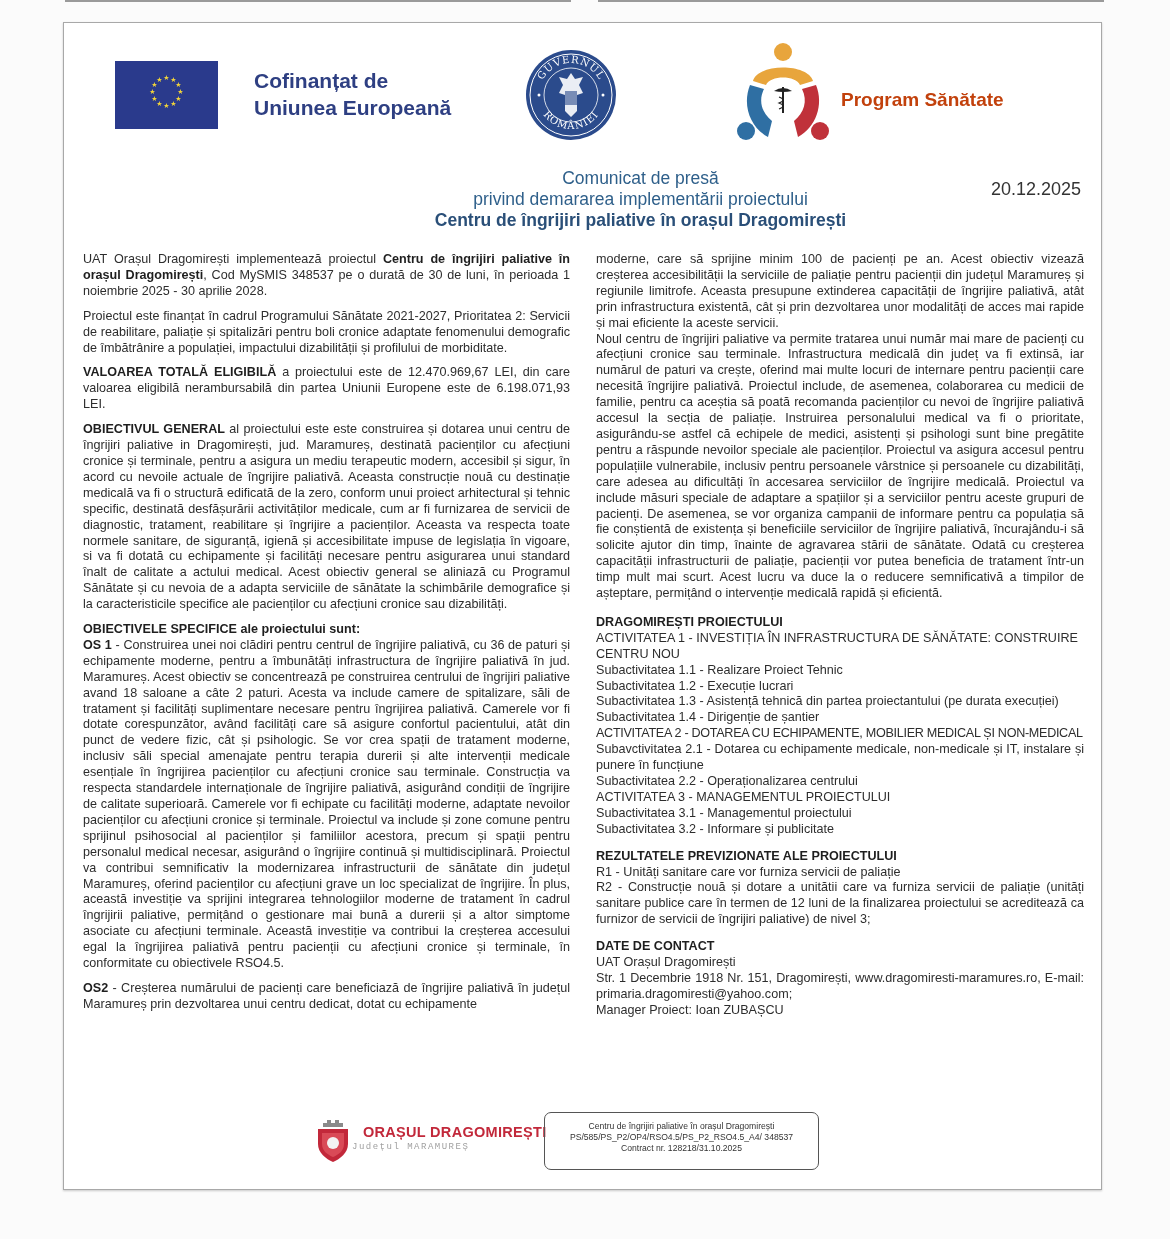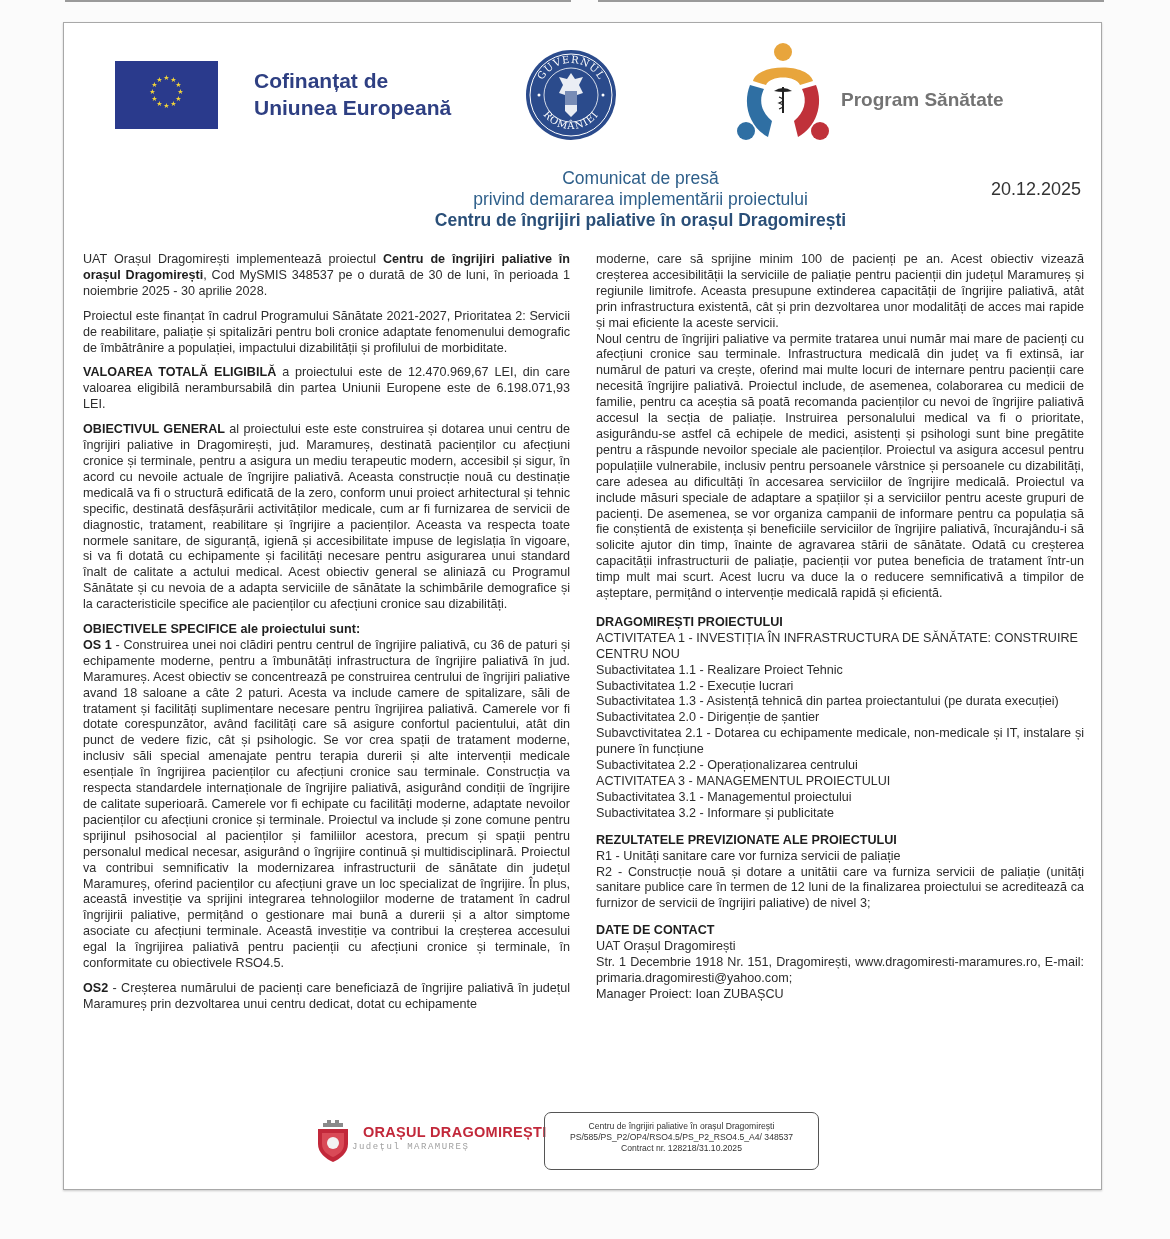--- a/index.html
+++ b/index.html
@@ -18,21 +18,21 @@
     background: #ffffff;
     border: 1px solid #a8a8a8;
     box-shadow: 0 1px 2px rgba(0,0,0,0.2);
     box-sizing: border-box;
   }
   
   .eu-flag { position: absolute; left: 51px; top: 38px; width: 103px; height: 68px; background: #2a3a8c; }
   .eu-text { position: absolute; left: 166px; top: 44px; color: #2e3f82; font-family: "Liberation Sans", sans-serif; font-weight: bold; font-size: 21px; line-height: 27px; margin-left: 24px; }
   .gov-seal { position: absolute; left: 461px; top: 26px; width: 92px; height: 92px; }
   .ps-logo { position: absolute; left: 664px; top: 18px; width: 110px; height: 112px; }
-  .ps-text { position: absolute; left: 777px; top: 66px; color: #737373; font-family: "Liberation Sans", sans-serif; font-weight: bold; font-size: 19px; }
+  .ps-text { position: absolute; left: 777px; top: 66px; color: #c2410c; font-family: "Liberation Sans", sans-serif; font-weight: bold; font-size: 19px; }
 
   .heading { position: absolute; left: 0; width: 1153px; top: 145px; text-align: center; color: #2e5f8a; font-family: "Liberation Sans", sans-serif; font-size: 17.5px; line-height: 21px; }
   .heading .bold { font-weight: bold; color: #2a4f78; }
   .date { position: absolute; right: 20px; top: 156px; font-family: "Liberation Sans", sans-serif; font-size: 18px; color: #333; }
 
   .col { position: absolute; top: 229px; font-family: "Liberation Sans", sans-serif; font-size: 12.6px; line-height: 15.9px; color: #2d2d2d; text-align: justify; }
   .col.left { left: 19px; width: 487px; }
   .col.right { left: 532px; width: 488px; }
   .col p { margin: 0 0 9px 0; }
   .col p.tight { margin-bottom: 0; }
@@ -136,21 +136,22 @@
   <div class="col right">
     <p class="tight">moderne, care să sprijine minim 100 de pacienți pe an. Acest obiectiv vizează creșterea accesibilității la serviciile de paliație pentru pacienții din județul Maramureș și regiunile limitrofe. Aceasta presupune extinderea capacității de îngrijire paliativă, atât prin infrastructura existentă, cât și prin dezvoltarea unor modalități de acces mai rapide și mai eficiente la aceste servicii.</p>
     <p style="margin-bottom:13px">Noul centru de îngrijiri paliative va permite tratarea unui număr mai mare de pacienți cu afecțiuni cronice sau terminale. Infrastructura medicală din județ va fi extinsă, iar numărul de paturi va crește, oferind mai multe locuri de internare pentru pacienții care necesită îngrijire paliativă. Proiectul include, de asemenea, colaborarea cu medicii de familie, pentru ca aceștia să poată recomanda pacienților cu nevoi de îngrijire paliativă accesul la secția de paliație. Instruirea personalului medical va fi o prioritate, asigurându-se astfel că echipele de medici, asistenți și psihologi sunt bine pregătite pentru a răspunde nevoilor speciale ale pacienților. Proiectul va asigura accesul pentru populațiile vulnerabile, inclusiv pentru persoanele vârstnice și persoanele cu dizabilități, care adesea au dificultăți în accesarea serviciilor de îngrijire medicală. Proiectul va include măsuri speciale de adaptare a spațiilor și a serviciilor pentru aceste grupuri de pacienți. De asemenea, se vor organiza campanii de informare pentru ca populația să fie conștientă de existența și beneficiile serviciilor de îngrijire paliativă, încurajându-i să solicite ajutor din timp, înainte de agravarea stării de sănătate. Odată cu creșterea capacității infrastructurii de paliație, pacienții vor putea beneficia de tratament într-un timp mult mai scurt. Acest lucru va duce la o reducere semnificativă a timpilor de așteptare, permițând o intervenție medicală rapidă și eficientă.</p>
 
     <div>
       <span class="b line">DRAGOMIREȘTI PROIECTULUI</span>
       <span class="line">ACTIVITATEA 1 - INVESTIȚIA ÎN INFRASTRUCTURA DE SĂNĂTATE: CONSTRUIRE CENTRU NOU</span>
       <span class="line">Subactivitatea 1.1 - Realizare Proiect Tehnic</span>
       <span class="line">Subactivitatea 1.2 - Execuție lucrari</span>
       <span class="line" style="text-align:justify">Subactivitatea 1.3 - Asistență tehnică din partea proiectantului (pe durata execuției)</span>
-      <span class="line">Subactivitatea 2.0 - Dirigenție de șantier</span>
+      <span class="line">Subactivitatea 1.4 - Dirigenție de șantier</span>
+      <span class="line" style="white-space:nowrap;letter-spacing:-0.3px">ACTIVITATEA 2 - DOTAREA CU ECHIPAMENTE, MOBILIER MEDICAL ȘI NON-MEDICAL</span>
       <span class="line" style="text-align:justify">Subavctivitatea 2.1 - Dotarea cu echipamente medicale, non-medicale și IT, instalare și punere în funcțiune</span>
       <span class="line">Subactivitatea 2.2 - Operaționalizarea centrului</span>
       <span class="line">ACTIVITATEA 3 - MANAGEMENTUL PROIECTULUI</span>
       <span class="line">Subactivitatea 3.1 - Managementul proiectului</span>
       <span class="line">Subactivitatea 3.2 - Informare și publicitate</span>
     </div>
     <div class="gap"></div>
 
     <div>
       <span class="b line">REZULTATELE PREVIZIONATE ALE PROIECTULUI</span>

